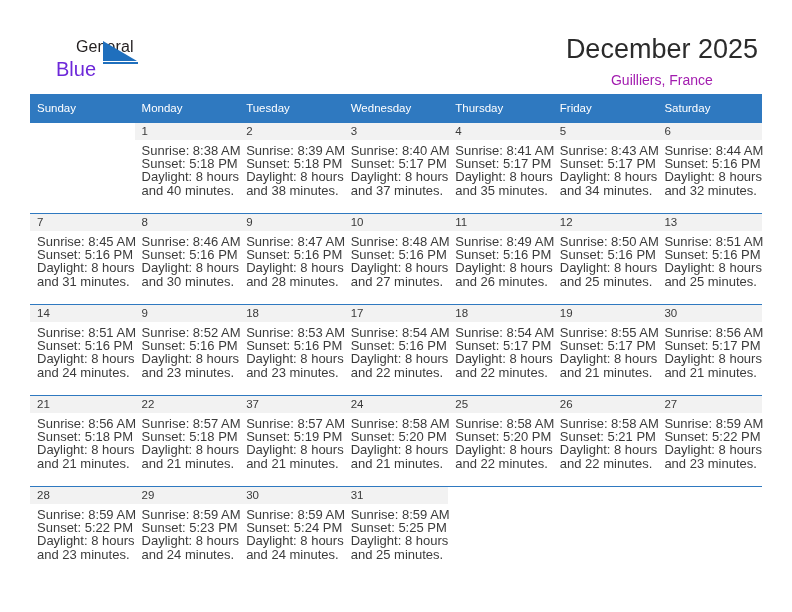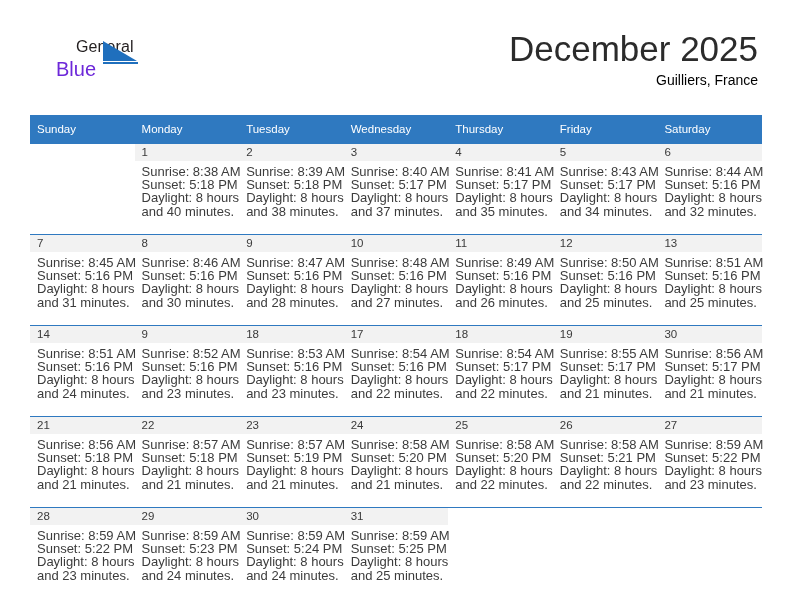--- a/index.html
+++ b/index.html
@@ -74,39 +74,40 @@
     background: #1f6fbd;
   }
 
   .title-block {
     position: absolute;
     right: 34px;
     top: 32px;
     text-align: right;
   }
   .month-title {
-    font-size: 35px;
+    font-size: 27px;
     color: #2b2b2b;
     font-weight: normal;
     line-height: 34px;
     white-space: nowrap;
   }
   .location {
     font-size: 14px;
-    color: #000000;
+    color: #a21caf;
     line-height: 20px;
     margin-top: 4px;
     white-space: nowrap;
+    text-align: center;
   }
 
   
   .calendar {
     position: absolute;
     left: 30px;
-    top: 115px;
+    top: 94px;
     width: 732px;
     border-collapse: collapse;
     table-layout: fixed;
   }
 
   .calendar th {
     background: #2f79c0;
     color: #ffffff;
     font-size: 11.5px;
     font-weight: normal;
@@ -442,21 +443,21 @@
               <div class="cell-lines">
                 <div>Sunrise: 8:57 AM</div>
                 <div>Sunset: 5:18 PM</div>
                 <div>Daylight: 8 hours</div>
                 <div>and 21 minutes.</div>
               </div>
             </div>
           </td>
           <td>
             <div class="cell-inner">
-              <div class="daynum-band">23</div>
+              <div class="daynum-band">37</div>
               <div class="cell-lines">
                 <div>Sunrise: 8:57 AM</div>
                 <div>Sunset: 5:19 PM</div>
                 <div>Daylight: 8 hours</div>
                 <div>and 21 minutes.</div>
               </div>
             </div>
           </td>
           <td>
             <div class="cell-inner">

